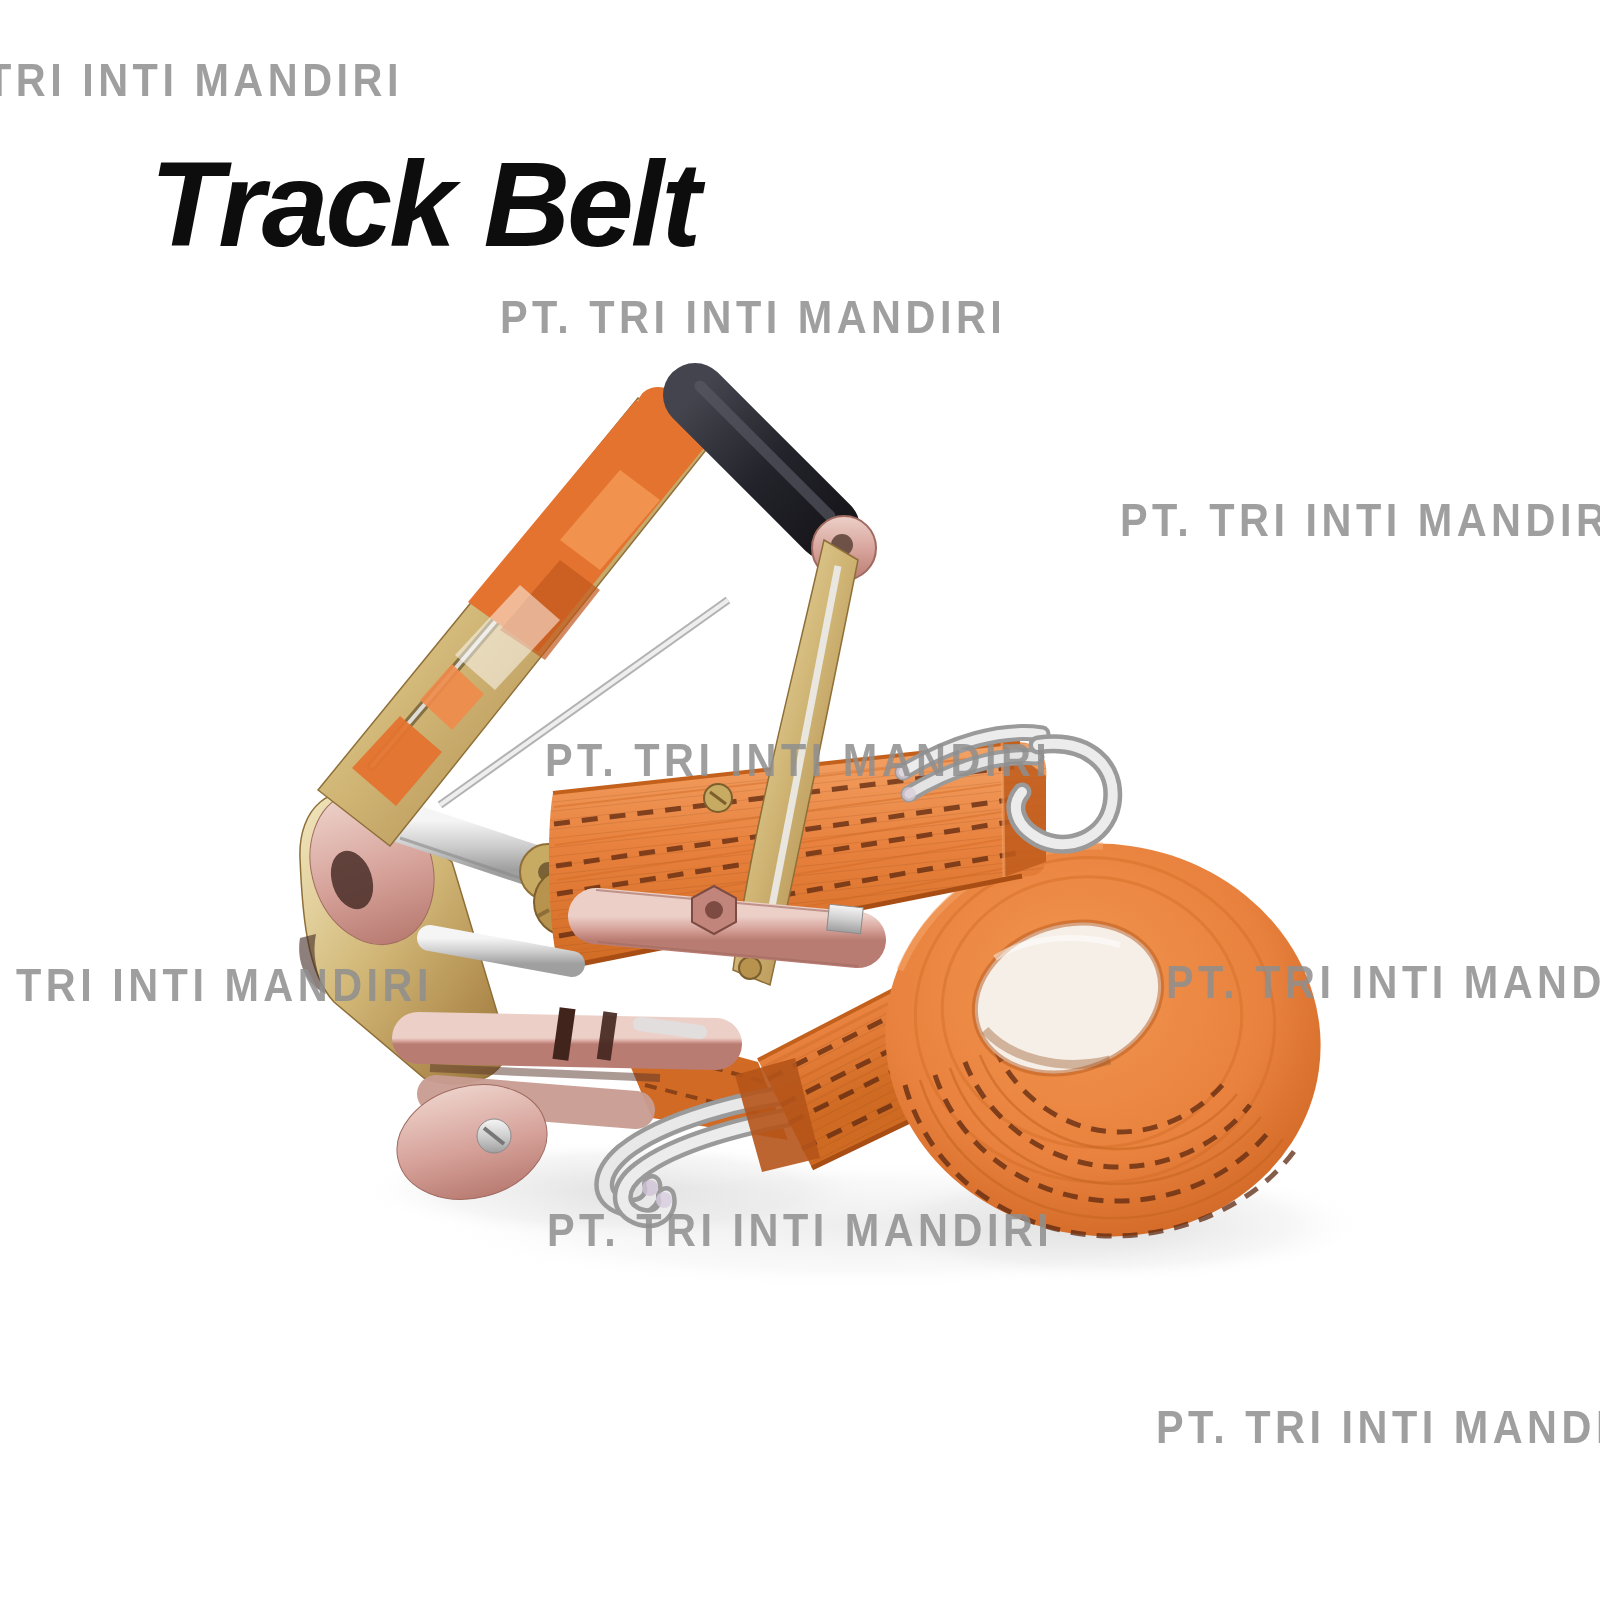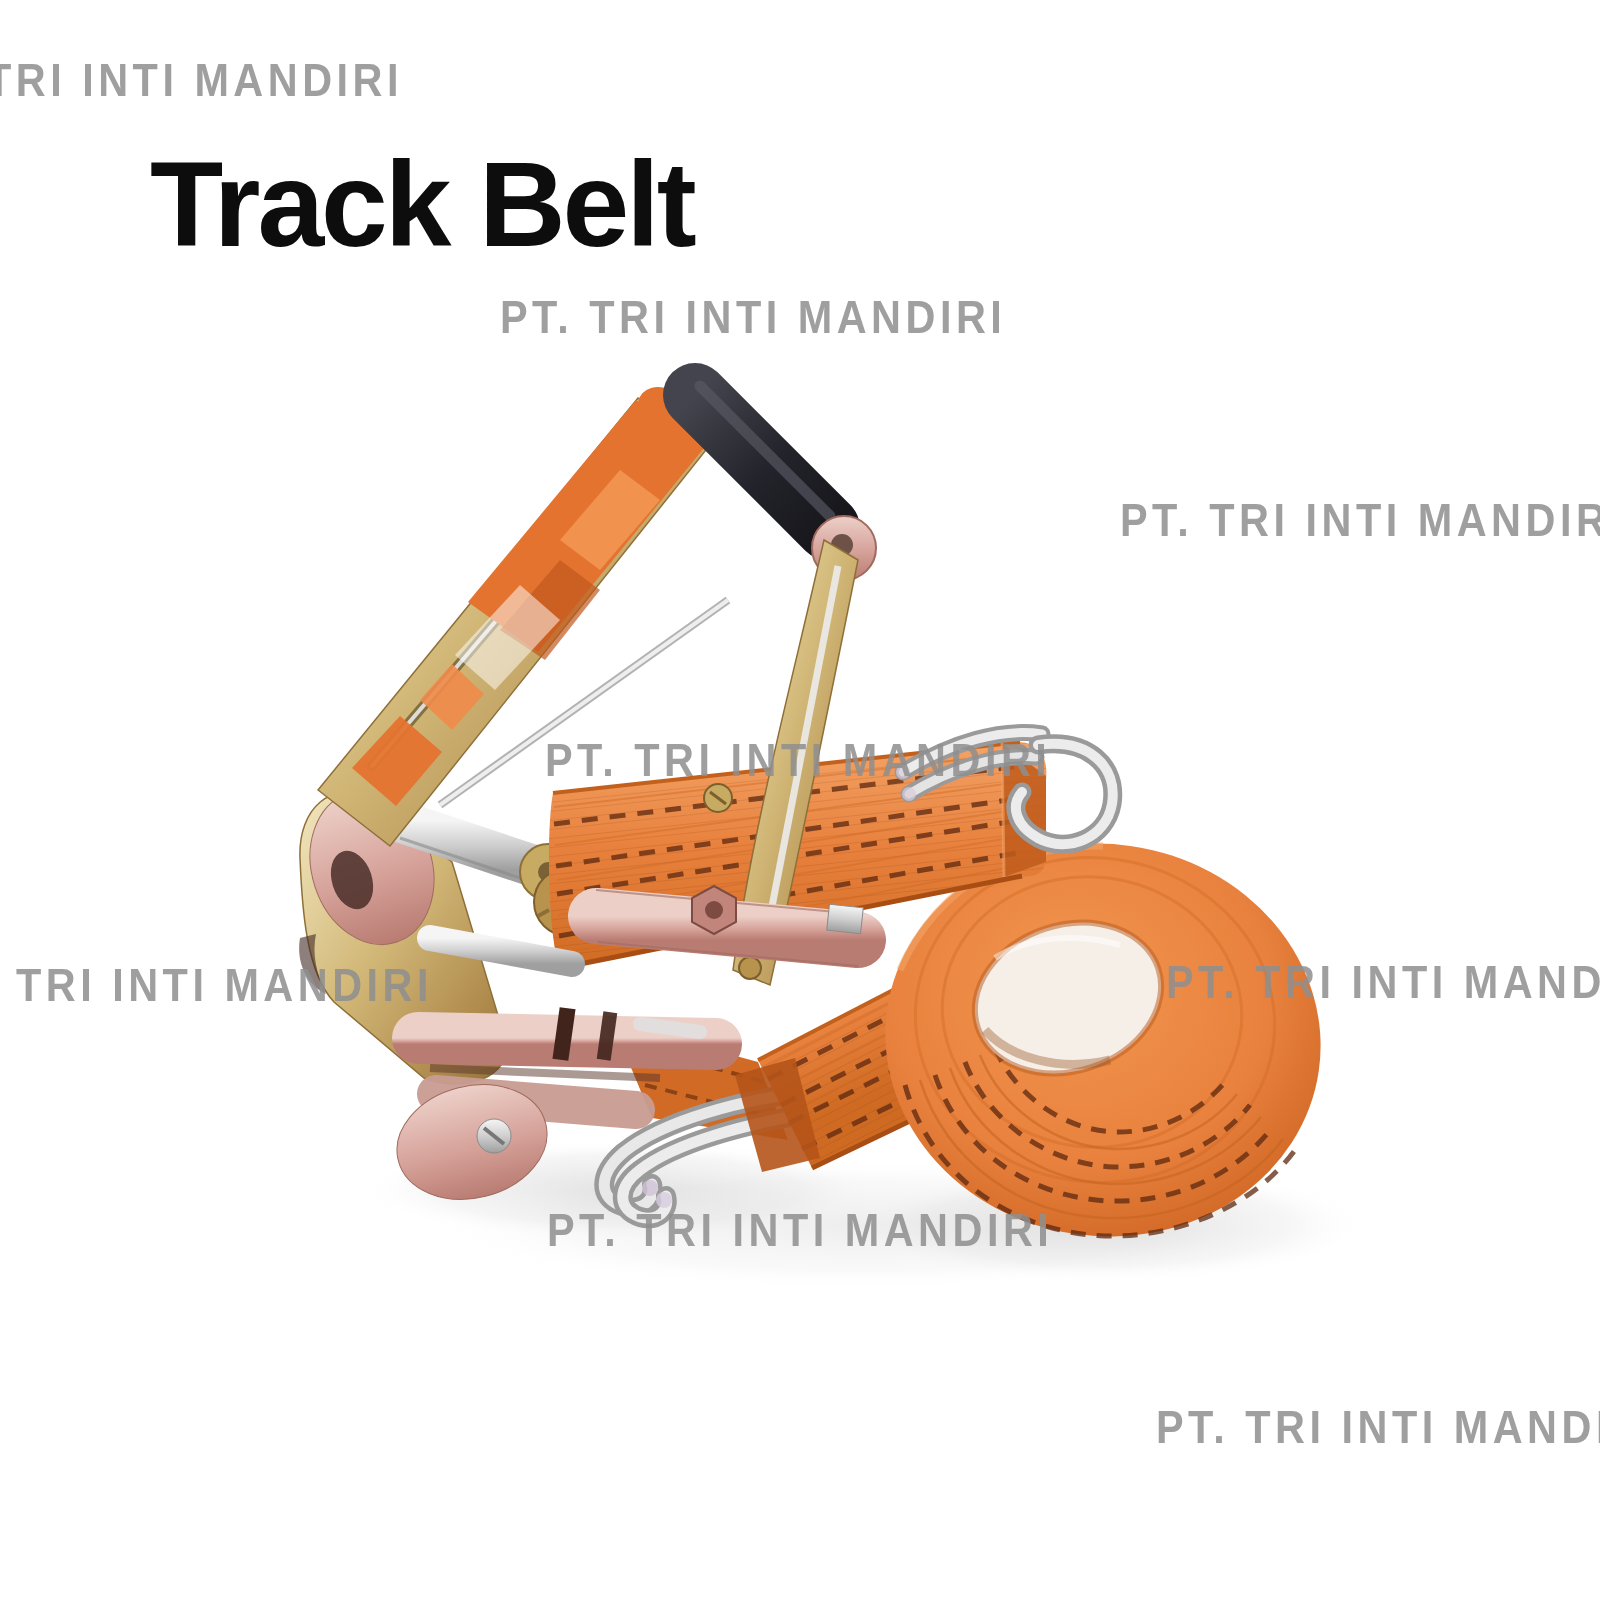--- a/index.html
+++ b/index.html
@@ -4,21 +4,21 @@
 <style>
   html,body{margin:0;padding:0;background:#fff;}
   .canvas{
     position:relative;width:1600px;height:1600px;overflow:hidden;background:#ffffff;
     font-family:"Liberation Sans",sans-serif;
   }
   .product-svg{position:absolute;left:0;top:0;width:1600px;height:1600px;}
   .page-title{
     position:absolute;left:150px;top:144px;
     font-size:120px;font-weight:bold;letter-spacing:-3px;line-height:1;
-    color:var(--title-black,#0d0d0d);white-space:nowrap;
+    color:var(--title-black,#0d0d0d);white-space:nowrap;font-style:italic;
   }
   .wm{
     position:absolute;font-weight:bold;font-size:46px;line-height:1;
     letter-spacing:5px;color:var(--watermark-gray,#8f8f8f);opacity:.85;
     transform:scale(.9,1);transform-origin:left top;white-space:nowrap;
   }
   .wm-a{left:-14px;top:57px;}
   .wm-b{left:500px;top:294px;}
   .wm-c{left:1120px;top:497px;}
   .wm-d{left:545px;top:737px;}

